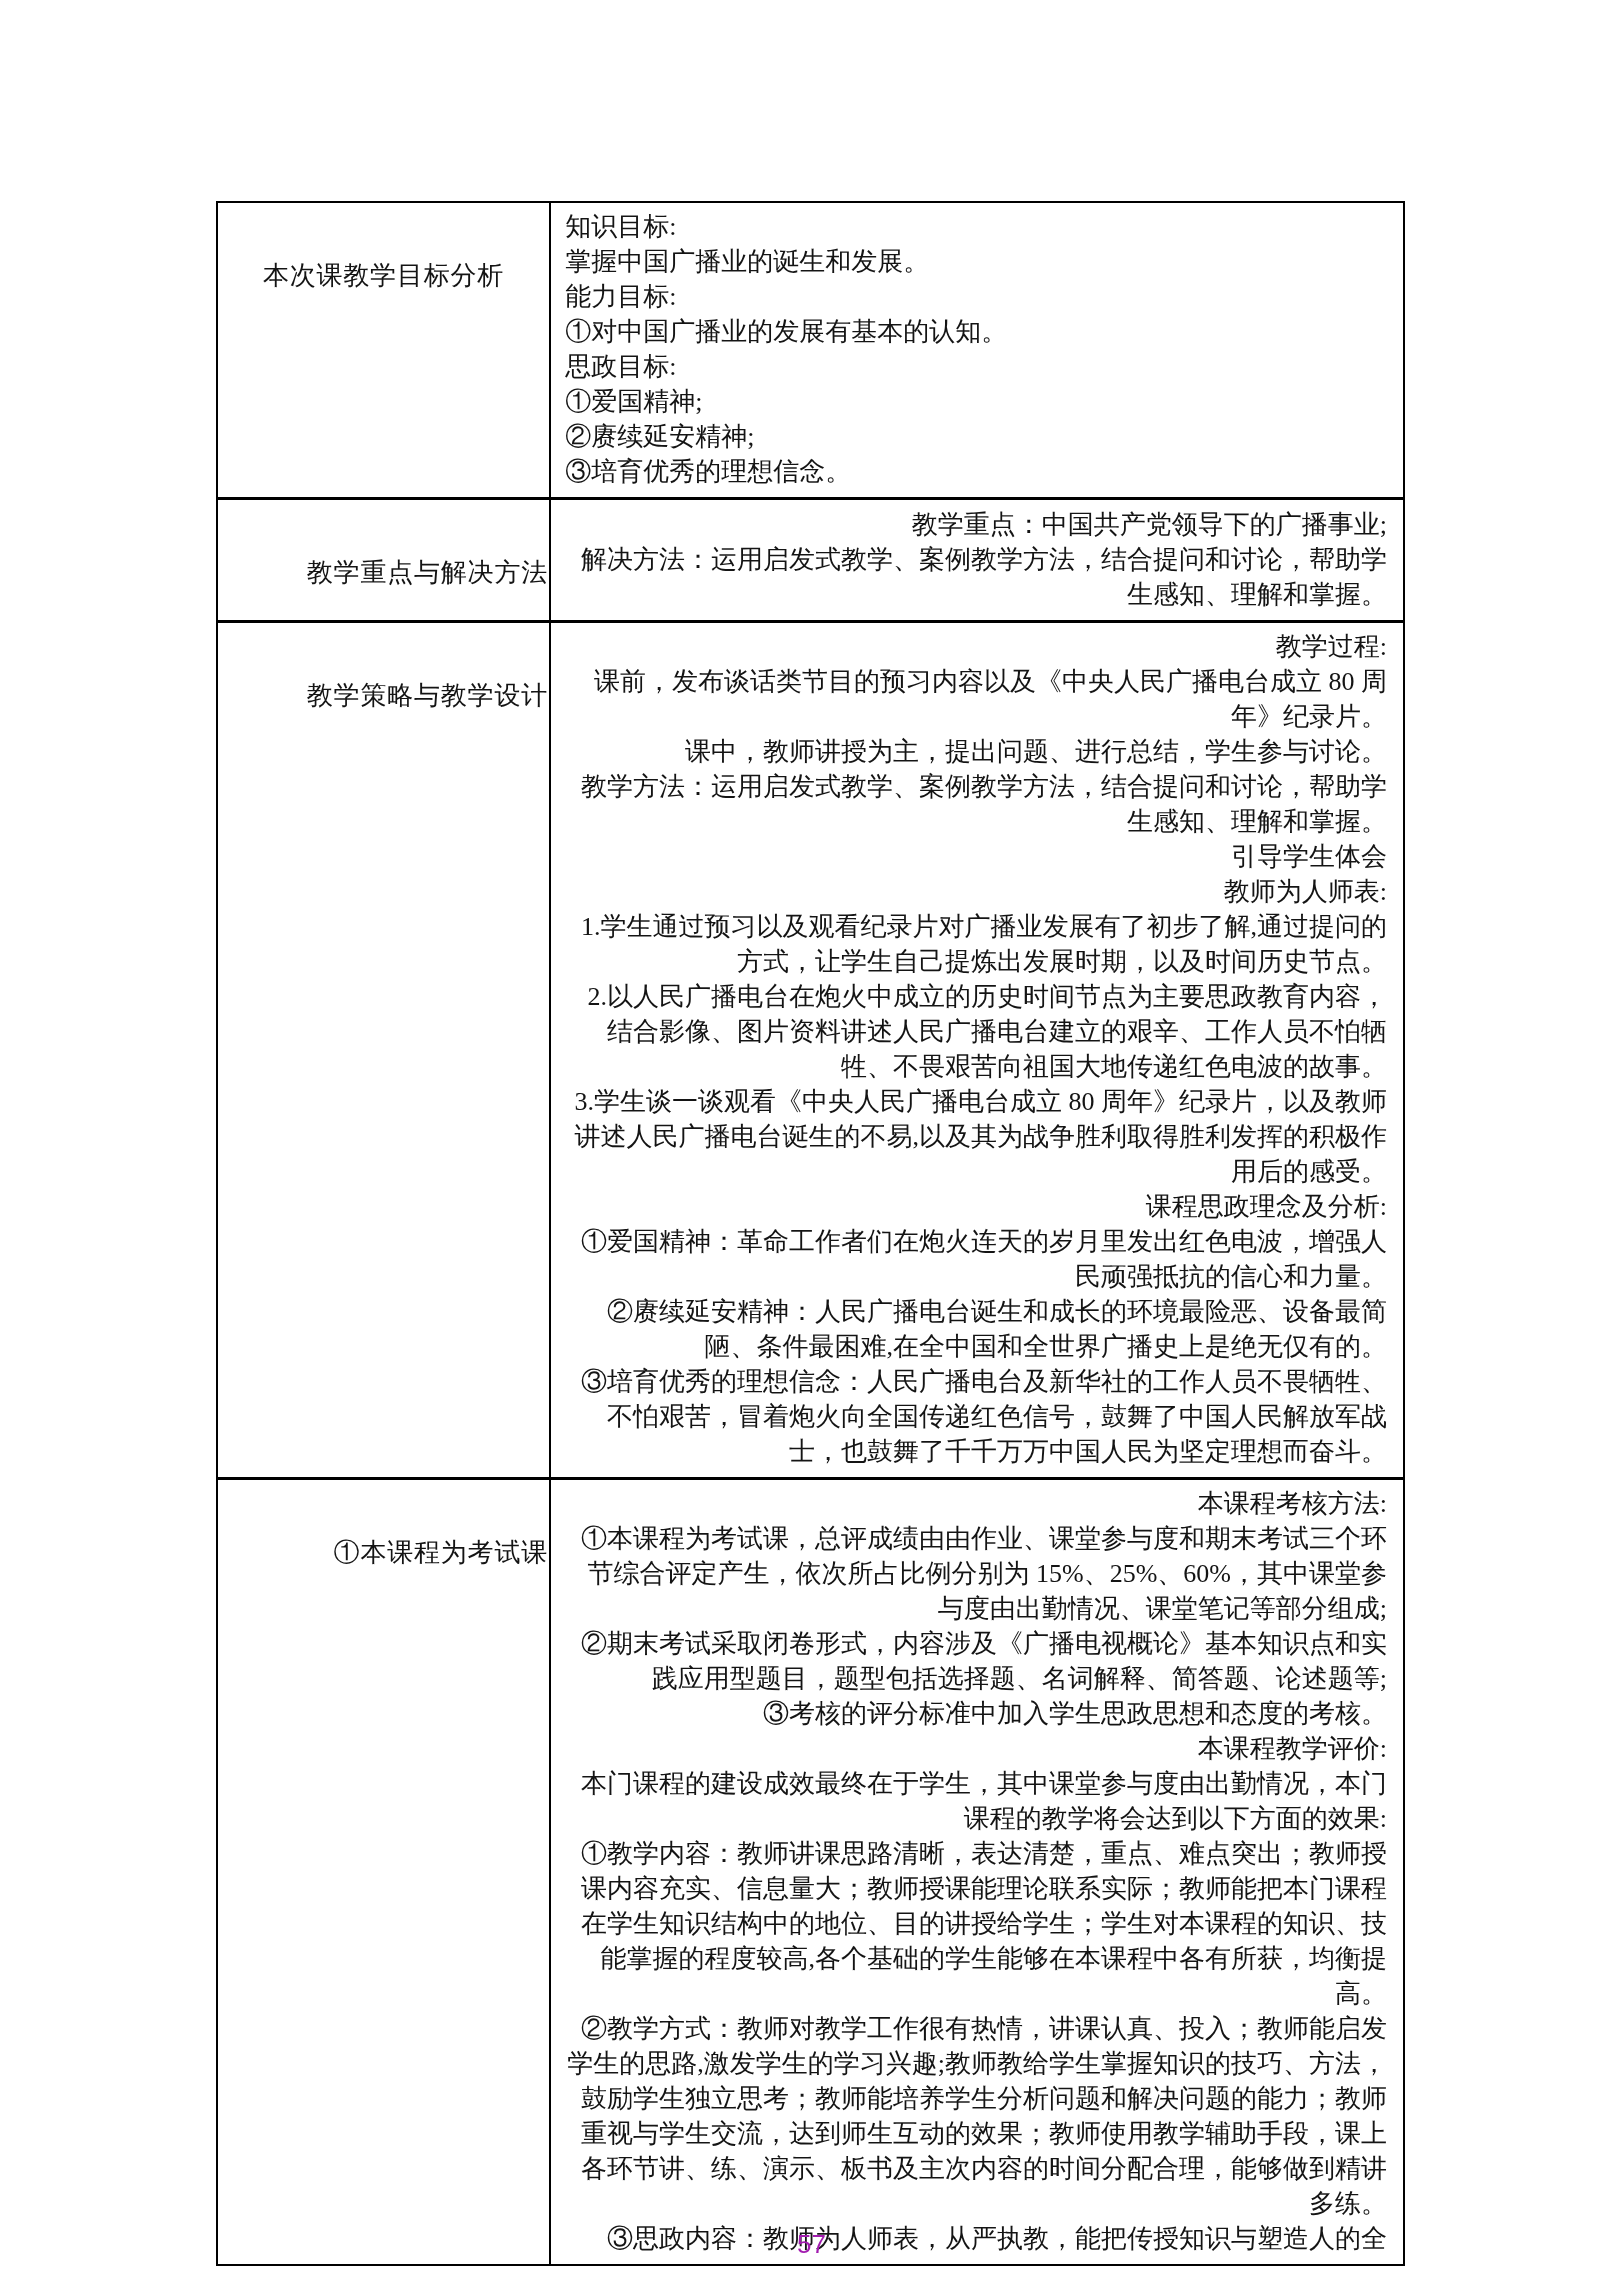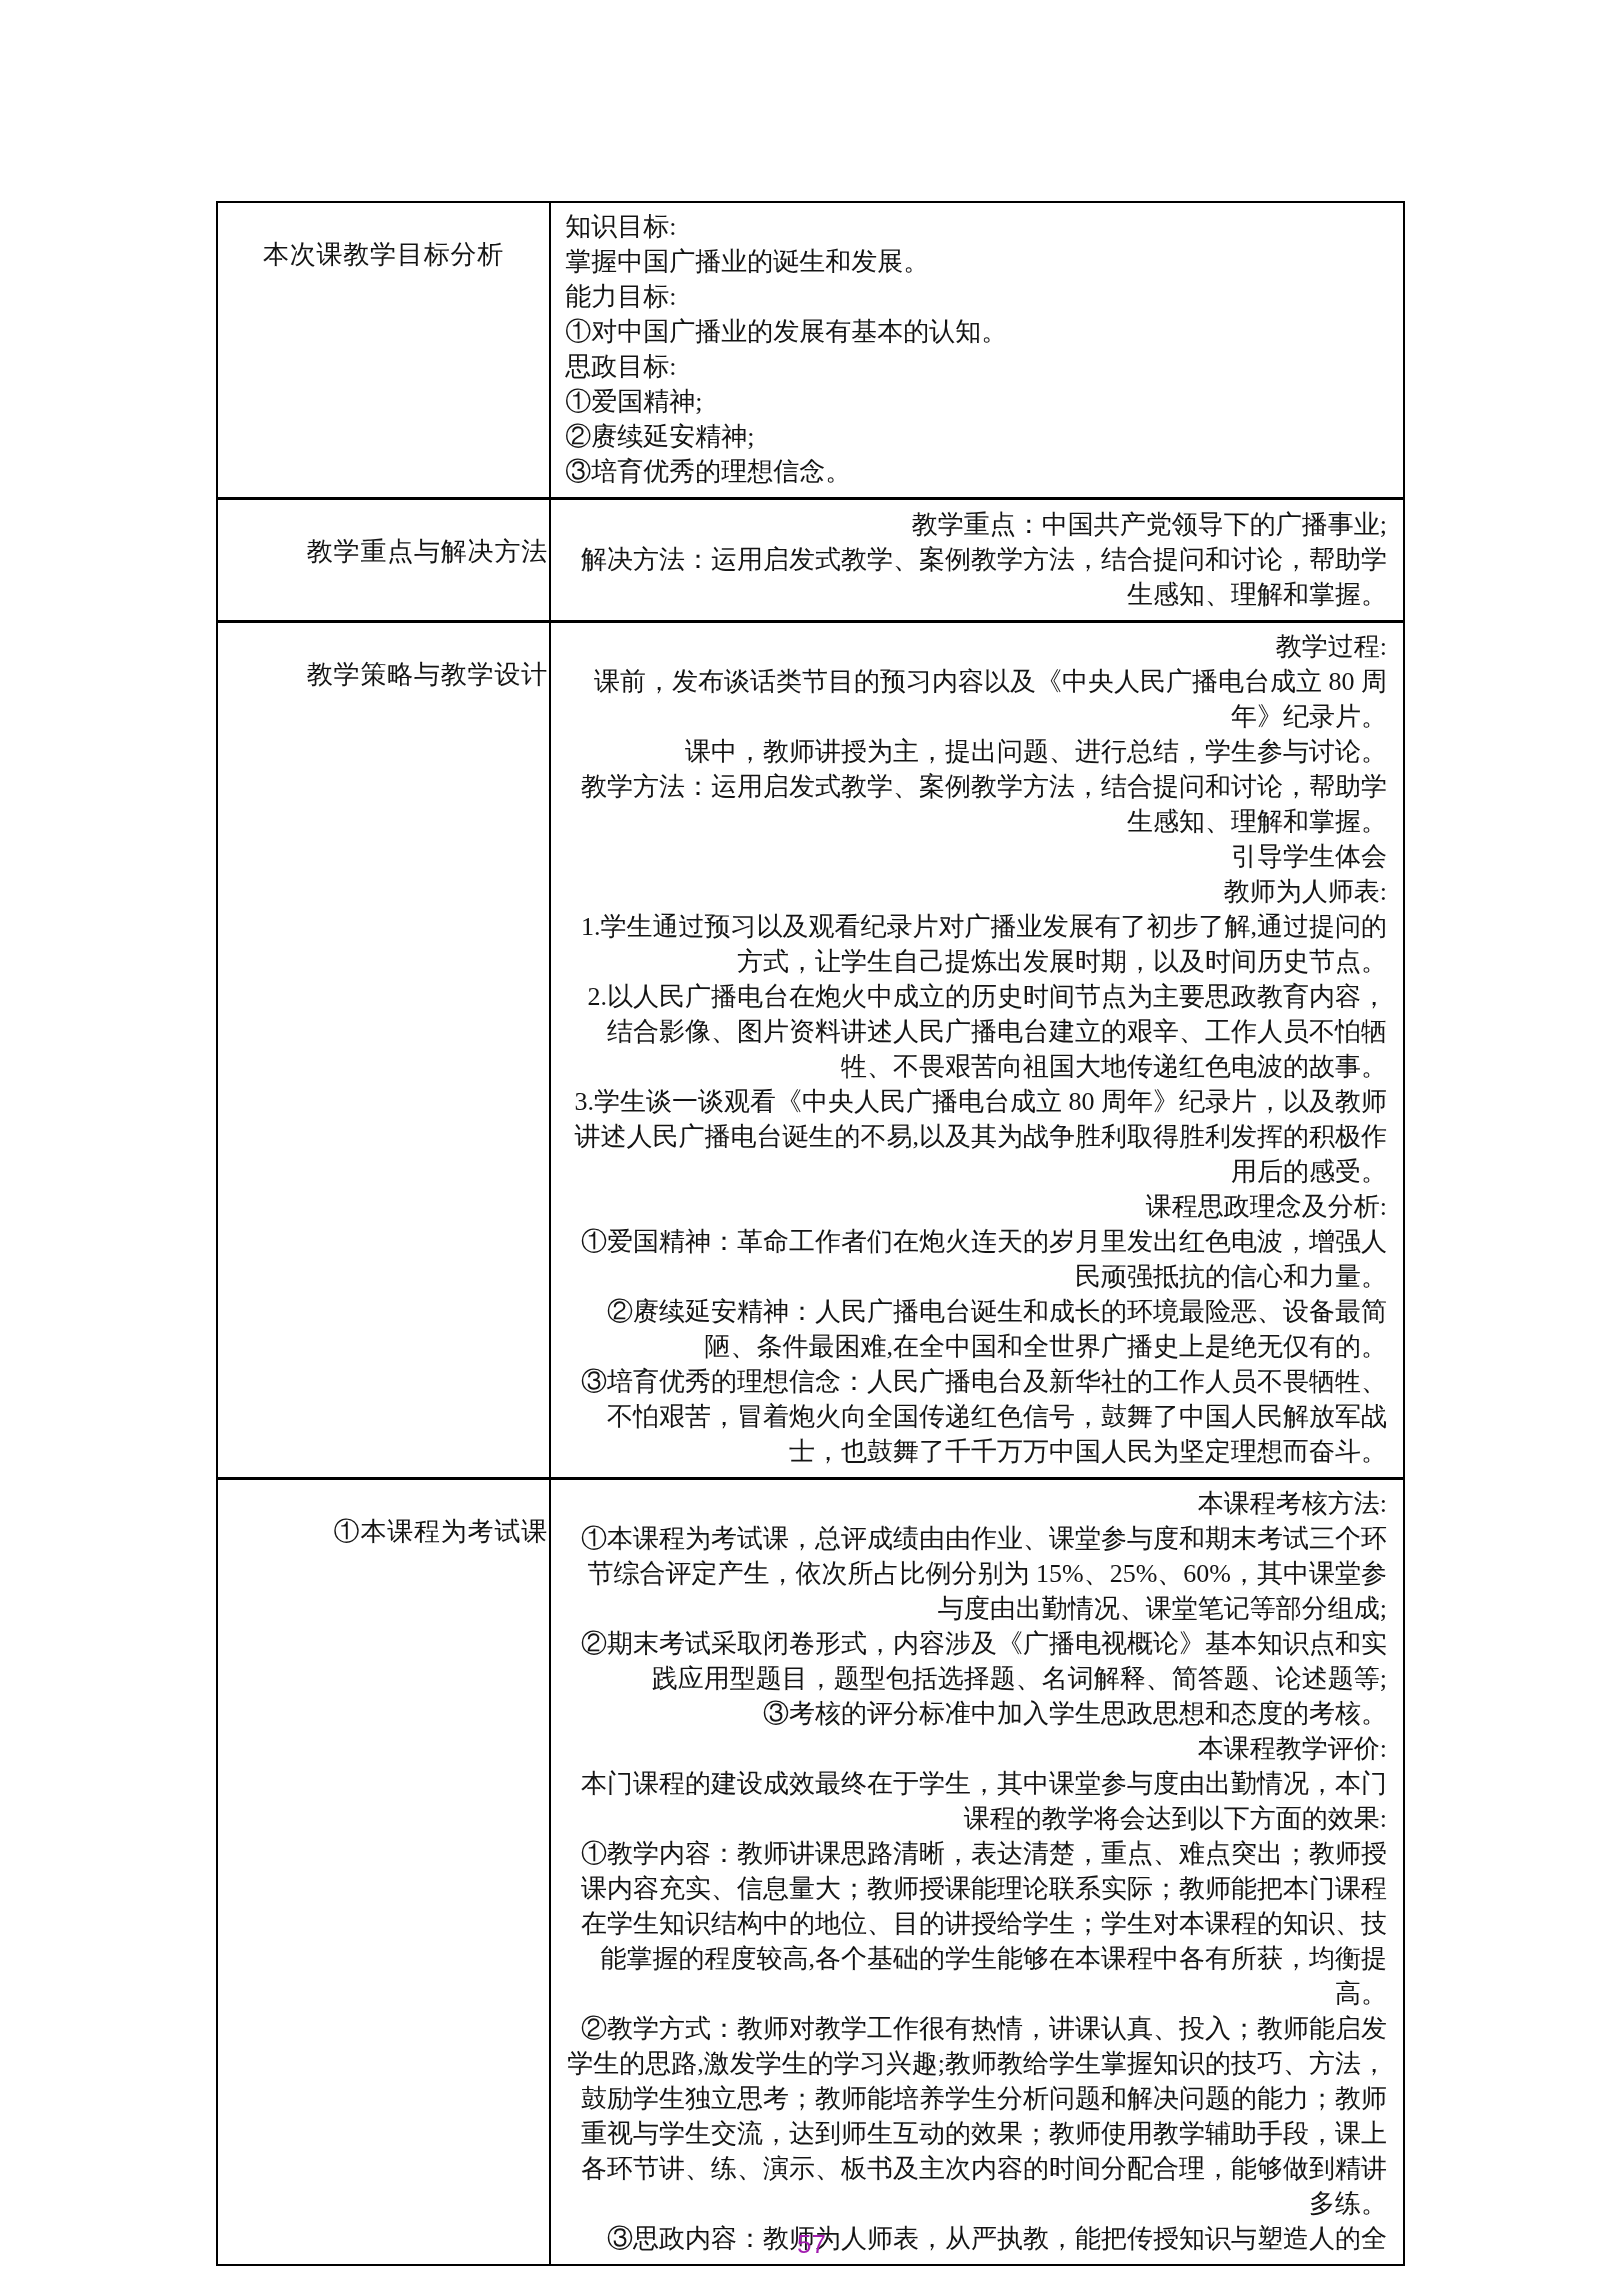--- a/index.html
+++ b/index.html
@@ -19,21 +19,21 @@
     table-layout:fixed;
   }
   table.plan td{
     border:2.4px solid #000;
     vertical-align:top;
   }
   table.plan tr + tr td{border-top-width:3.2px;text-align:right;}
   td.hdr{
     width:329px;
     text-align:center;
-    padding-top:34px;
+    padding-top:55px;
     font-size:26px;
     line-height:35px;
     letter-spacing:0.8px;
   }
   td.content{
     padding:6.3px 16px 8px 14.3px;
     font-size:26px;
     line-height:35px;
     text-align:justify;
   }

